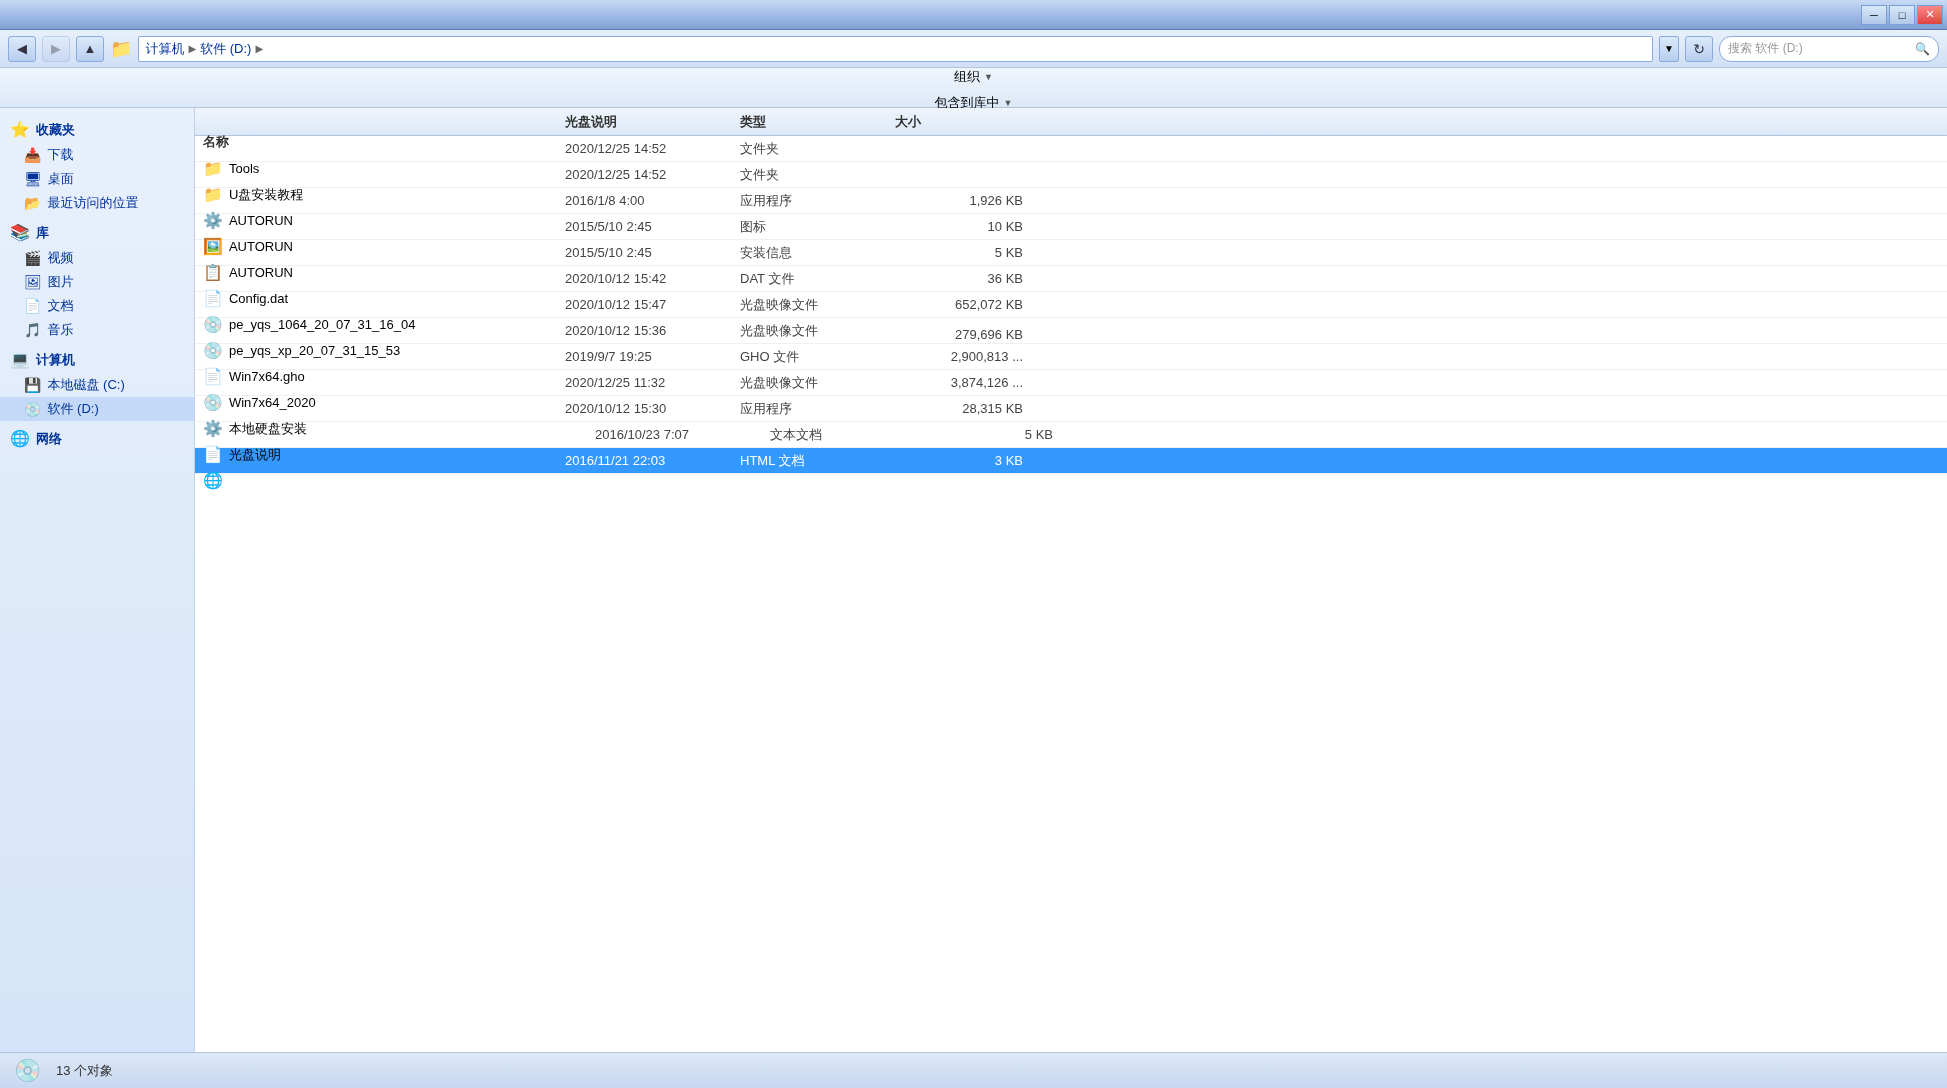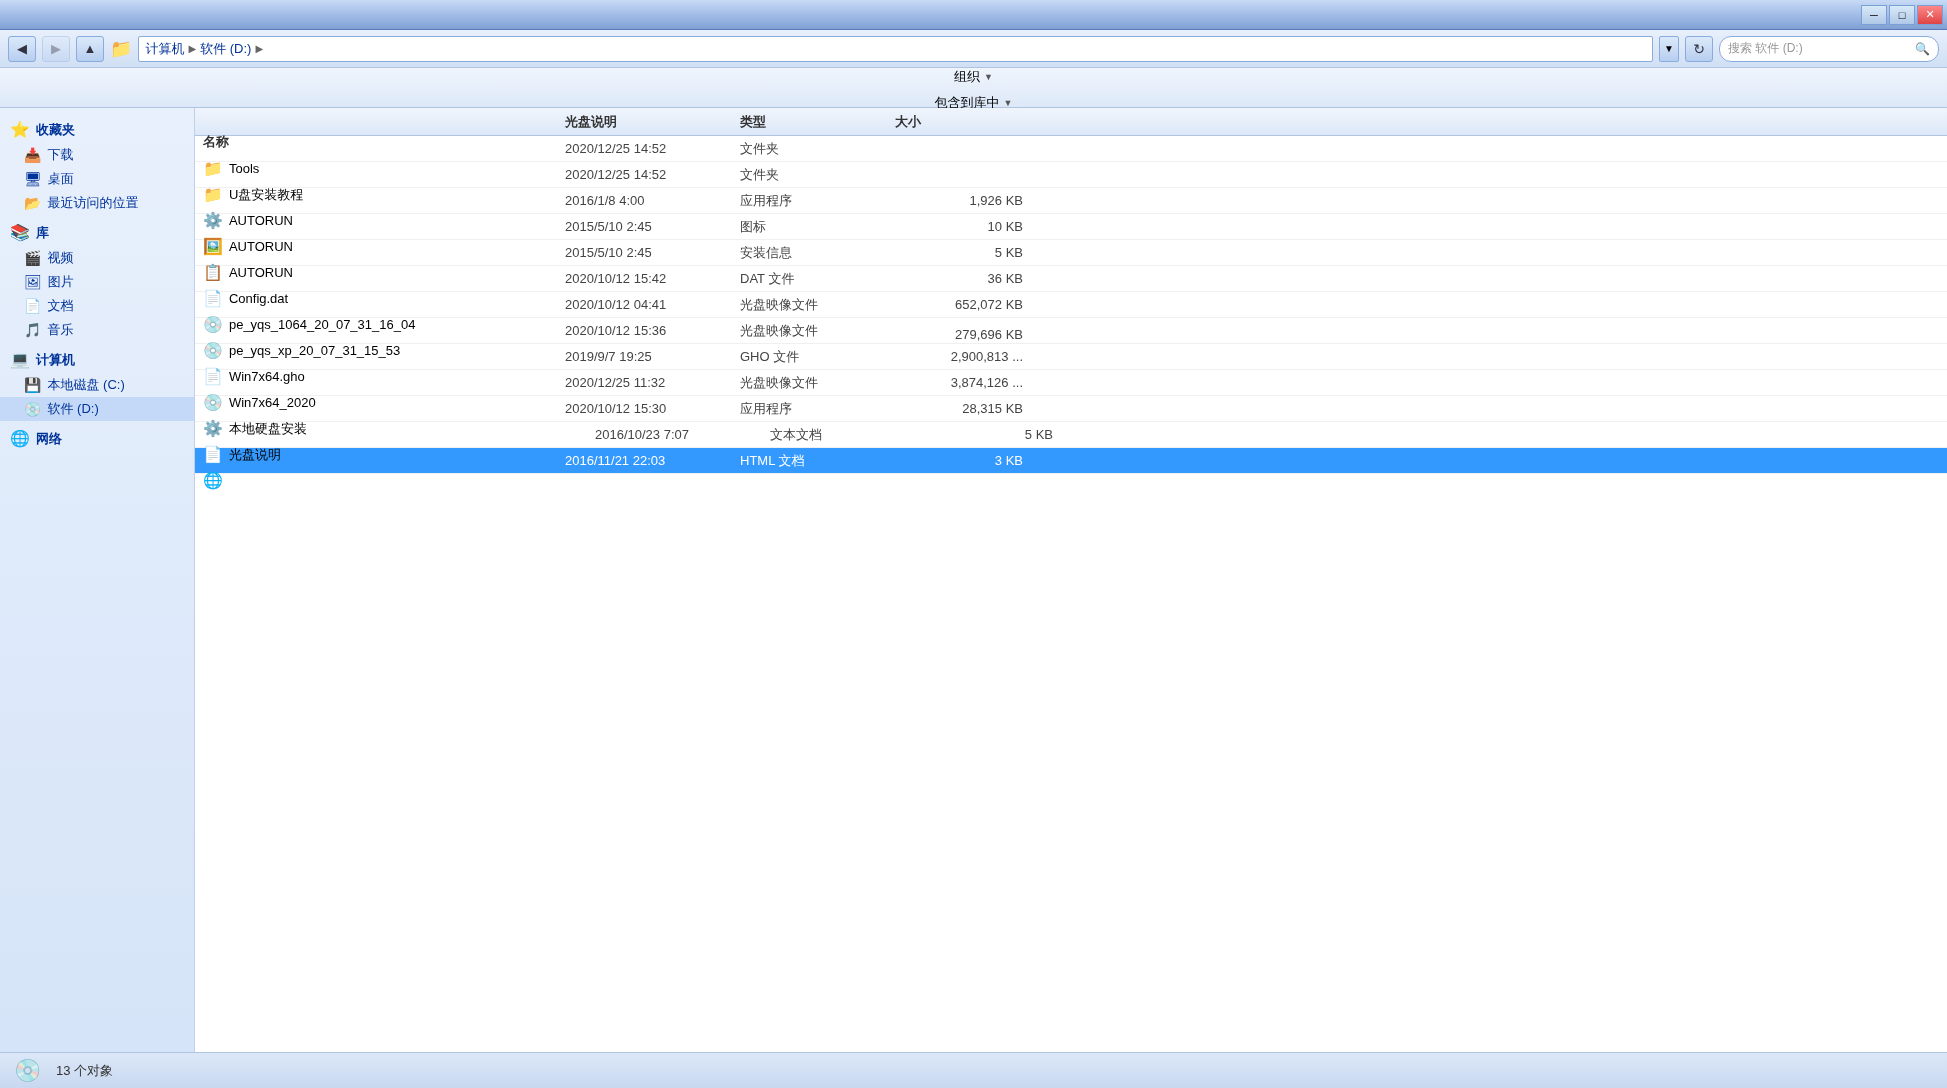--- a/index.html
+++ b/index.html
@@ -479,21 +479,21 @@
     </div>
     <div class="col-date" style="width:175px;">2020/10/12 15:42</div>
     <div class="col-type" style="width:155px;">DAT 文件</div>
     <div class="col-size" style="width:140px;text-align:right;padding-right:12px;">36 KB</div>
   </div>
         <div class="file-row">
     <div class="col-name" style="width:370px;padding-left:8px;display:flex;align-items:center;gap:6px;">
       <span class="file-icon">💿</span>
       <span>pe_yqs_1064_20_07_31_16_04</span>
     </div>
-    <div class="col-date" style="width:175px;">2020/10/12 04:41</div>
+    <div class="col-date" style="width:175px;">2020/10/12 15:47</div>
     <div class="col-type" style="width:155px;">光盘映像文件</div>
     <div class="col-size" style="width:140px;text-align:right;padding-right:12px;">652,072 KB</div>
   </div>
         <div class="file-row">
     <div class="col-name" style="width:370px;padding-left:8px;display:flex;align-items:center;gap:6px;">
       <span class="file-icon">💿</span>
       <span>pe_yqs_xp_20_07_31_15_53</span>
     </div>
     <div class="col-date" style="width:175px;">2020/10/12 15:36</div>
     <div class="col-type" style="width:155px;">光盘映像文件</div>

